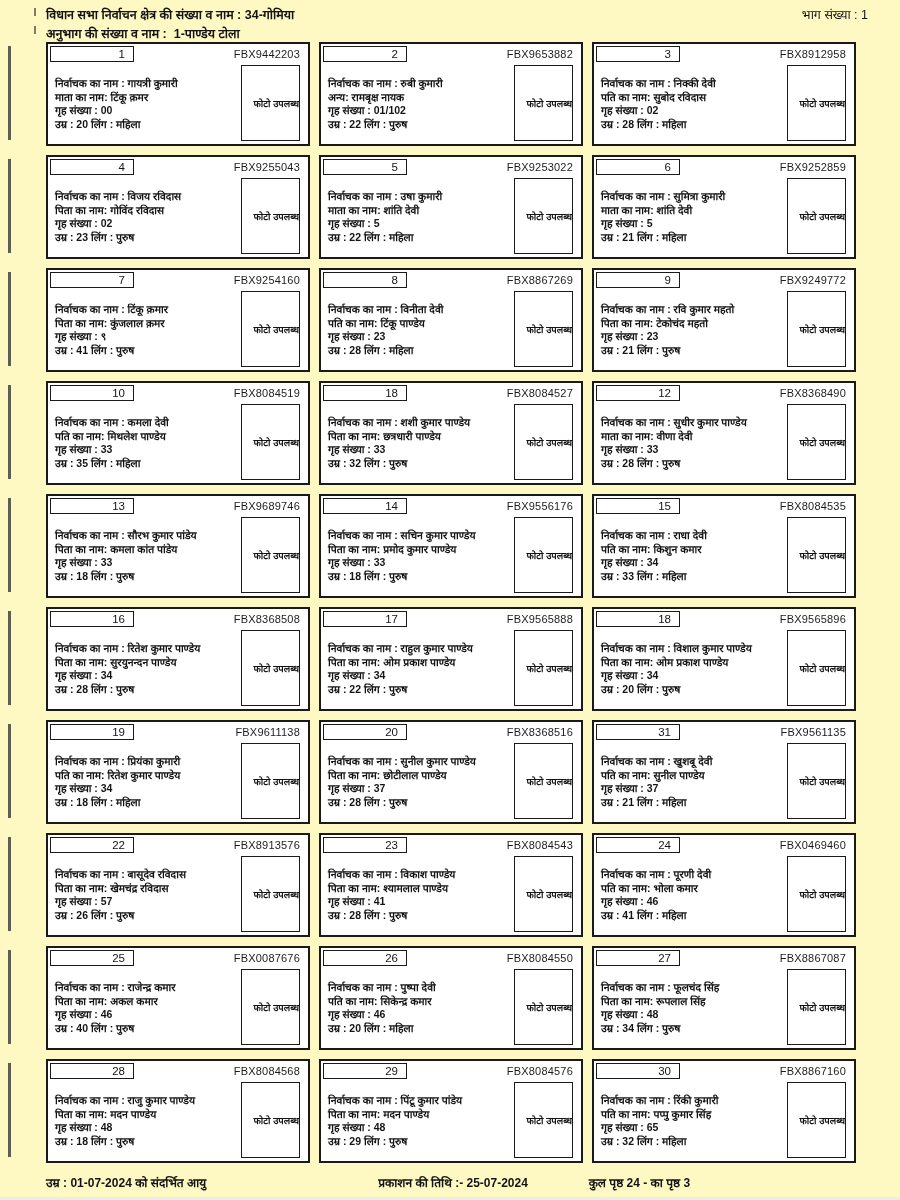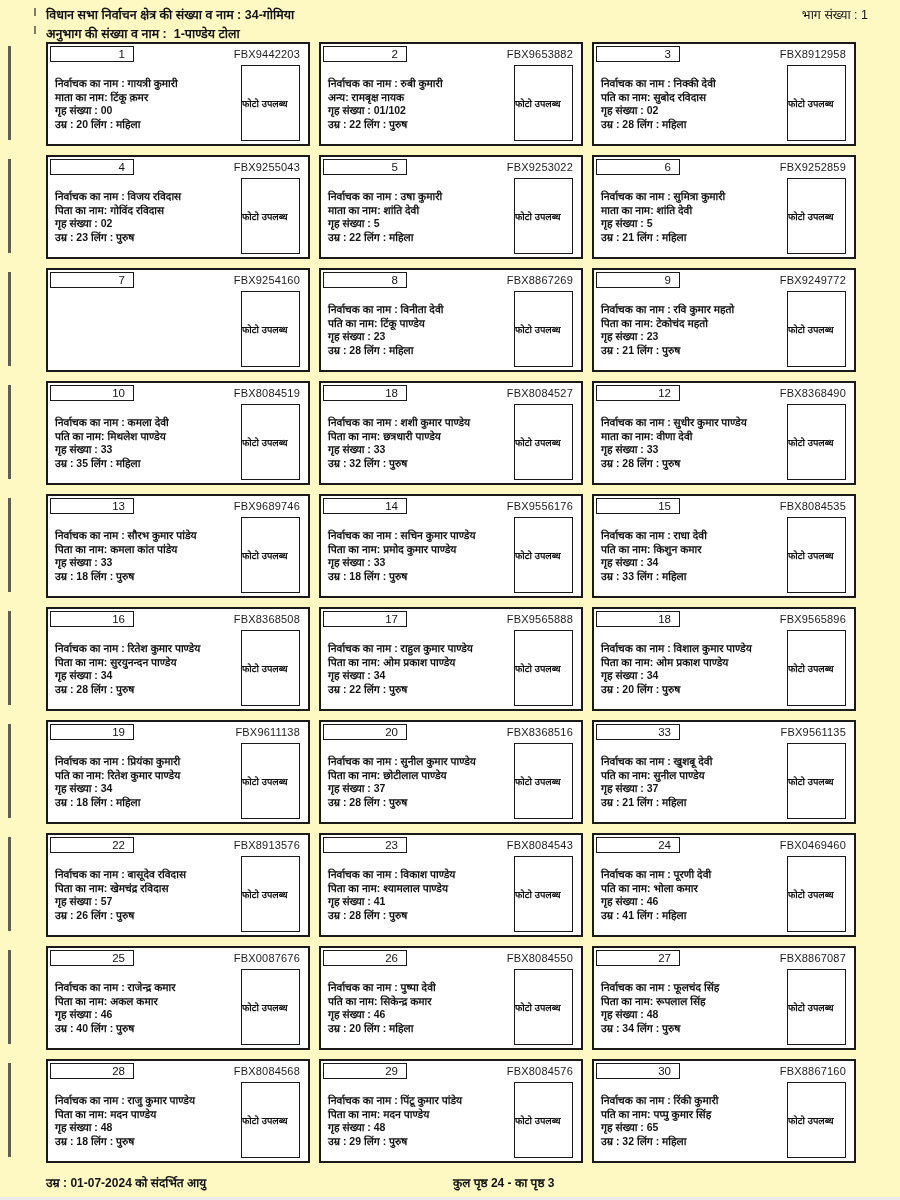--- a/index.html
+++ b/index.html
@@ -46,21 +46,21 @@
     position:absolute; right:8px; top:4px;
     font-size:11px; letter-spacing:.2px; color:#1c1c1c;
   }
   .lines {
     position:absolute; left:7px; top:25px; width:188px;
     font-size:10.5px; line-height:13.5px; font-weight:600;margin-top:8px;
   }
   .photo {
     position:absolute; right:8px; top:21px; width:59px; height:76px;
     border:1.5px solid #1a1a1a; box-sizing:border-box;
-    display:flex; align-items:center; justify-content:flex-start;
+    display:flex; align-items:center; justify-content:flex-end;
     font-size:9.5px; font-weight:600; white-space:nowrap;
   }
 
   .footer {
     position:absolute; left:46px; bottom:9px; width:814px;
     display:flex; align-items:baseline;
     font-size:12px; font-weight:bold;
   }
   .footer-left  { flex:1; text-align:left;margin-top:28px; }
   .footer-center{ flex:1; text-align:center; }
@@ -179,20 +179,26 @@
       <div class="photo">
         <span>फोटो उपलब्ध</span>
       </div>
     </div>
 
     <div class="card">
       <div class="sn-box">
         <span>7</span>
       </div>
       <div class="fbx">FBX9254160</div>
+      <div class="lines">
+        <div>निर्वाचक का नाम : टिंकू क़मार</div>
+        <div>पिता का नाम: कुंजलाल क़मर</div>
+        <div>गृह संख्या : ९</div>
+        <div>उम्र : 41 लिंग : पुरुष</div>
+      </div>
       <div class="photo">
         <span>फोटो उपलब्ध</span>
       </div>
     </div>
 
     <div class="card">
       <div class="sn-box">
         <span>8</span>
       </div>
       <div class="fbx">FBX8867269</div>
@@ -394,21 +400,21 @@
         <div>गृह संख्या : 37</div>
         <div>उम्र : 28 लिंग : पुरुष</div>
       </div>
       <div class="photo">
         <span>फोटो उपलब्ध</span>
       </div>
     </div>
 
     <div class="card">
       <div class="sn-box">
-        <span>33</span>
+        <span>31</span>
       </div>
       <div class="fbx">FBX9561135</div>
       <div class="lines">
         <div>निर्वाचक का नाम : खुशबू देवी</div>
         <div>पति का नाम: सुनील पाण्डेय</div>
         <div>गृह संख्या : 37</div>
         <div>उम्र : 21 लिंग : महिला</div>
       </div>
       <div class="photo">
         <span>फोटो उपलब्ध</span>
@@ -555,17 +561,18 @@
         <div>उम्र : 32 लिंग : महिला</div>
       </div>
       <div class="photo">
         <span>फोटो उपलब्ध</span>
       </div>
     </div>
   </div>
 
   <div class="footer">
     <div class="footer-left">उम्र : 01-07-2024 को संदर्भित आयु</div>
+    <div class="footer-center">प्रकाशन की तिथि :- 25-07-2024</div>
     <div class="footer-right">कुल पृष्ठ 24 - का पृष्ठ 3</div>
   </div>
 
   <div class="bottom-edge"></div>
 </div>
 
 </body></html>

